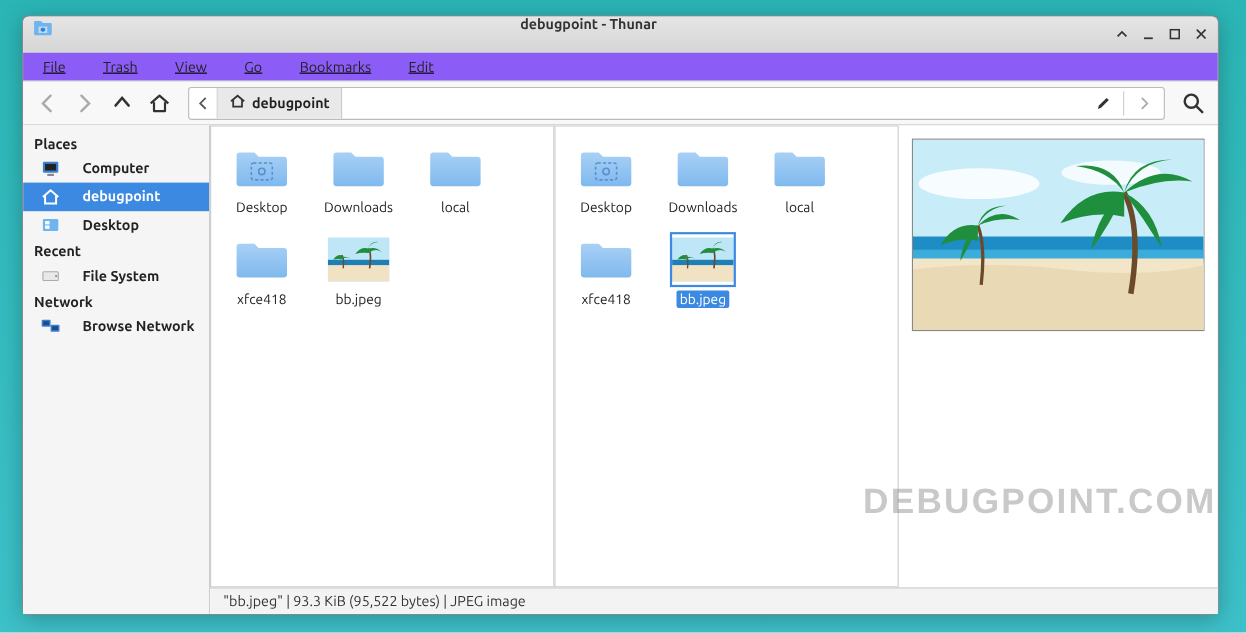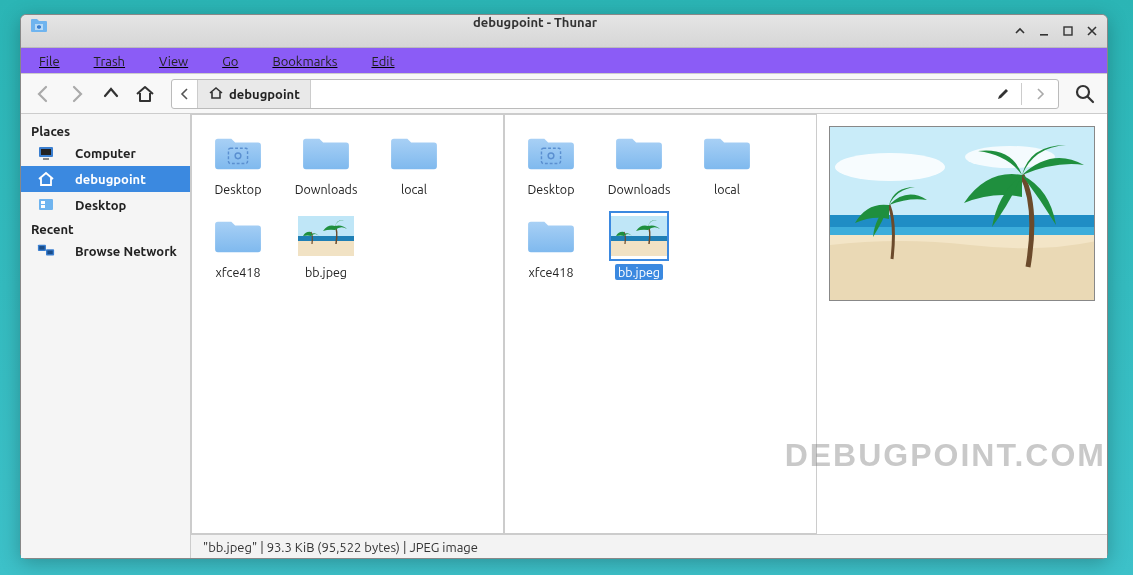--- a/index.html
+++ b/index.html
@@ -200,21 +200,31 @@
             <svg width="18" height="18" viewBox="0 0 18 18">
               <rect x="2" y="3" width="14" height="11" rx="1" fill="#6fb4ef"></rect>
               <rect x="4" y="5" width="4" height="3" fill="#fff"></rect>
               <rect x="4" y="9" width="4" height="3" fill="#fff"></rect>
             </svg>
           </span>
         <span>Desktop</span>
       </div>
 
       <div class="side-header">Recent</div>
-
+      <div class="side-item">
+        <span class="side-icon">
+            <svg width="18" height="18" viewBox="0 0 18 18">
+              <rect x="2" y="5" width="14" height="8" rx="1" fill="#e8e8e8" stroke="#aaa"></rect>
+              <circle cx="14" cy="9" r="1" fill="#6a6"></circle>
+            </svg>
+          </span>
+        <span>File System</span>
+      </div>
+
+      <div class="side-header">Network</div>
       <div class="side-item">
         <span class="side-icon">
             <svg width="20" height="18" viewBox="0 0 20 18">
               <rect x="1" y="2" width="9" height="7" rx="1" fill="#3b7fd0"></rect>
               <rect x="10" y="7" width="9" height="7" rx="1" fill="#3b7fd0"></rect>
               <rect x="2.5" y="3.5" width="6" height="4" fill="#1a4d8a"></rect>
               <rect x="11.5" y="8.5" width="6" height="4" fill="#1a4d8a"></rect>
             </svg>
           </span>
         <span>Browse Network</span>

